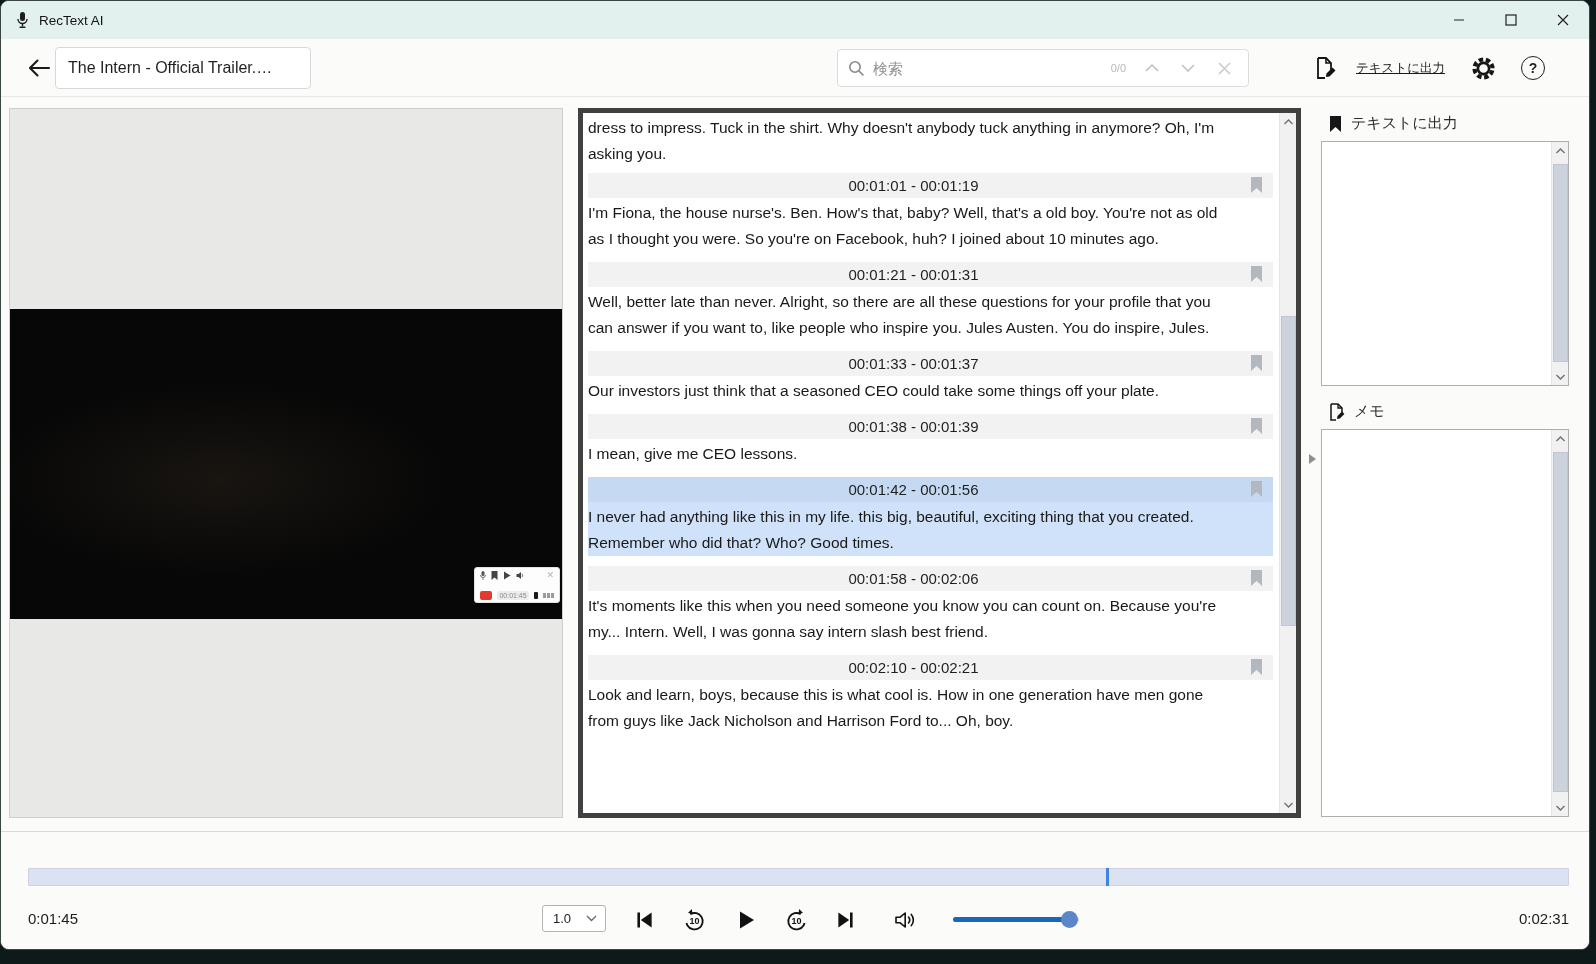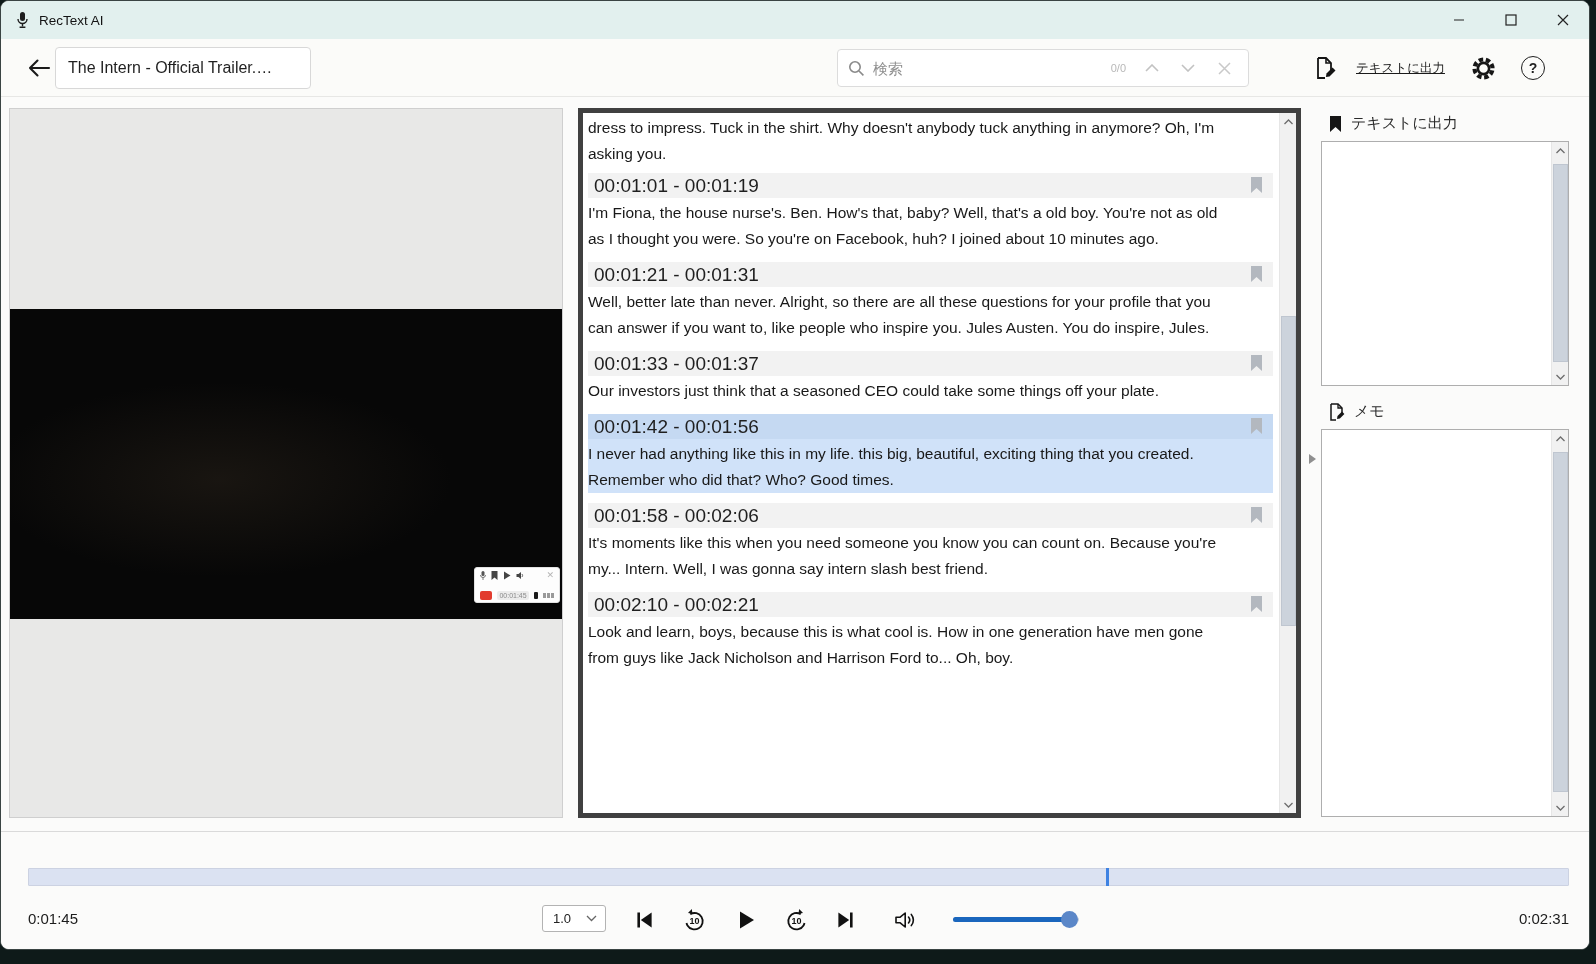--- a/index.html
+++ b/index.html
@@ -82,22 +82,22 @@
   
   .transcript-panel {
     position:absolute; left:577px; top:107px; width:723px; height:710px;
     background:#fff; border:5px solid #404040; overflow:hidden;
   }
   .transcript-list { position:absolute; left:0; top:0; right:17px; bottom:0; padding:0 46px 0 5px; overflow:hidden; }
   .segment { margin-bottom:10px; position:relative; }
   .segment.partial { margin-bottom:6px; }
   .seg-header {
     height:25px; background:#f2f2f2; display:flex; align-items:center;
-    padding-left:6px; font-size:19px; color:#1f1f1f; position:relative;
-    margin-right:-40px; padding-right:40px;
+    padding-left:6px; font-size:15px; color:#1f1f1f; position:relative;
+    margin-right:-40px; padding-right:40px;justify-content:center;
   }
   .seg-bm { position:absolute; right:10px; top:4px; }
   .seg-text { font-size:15.5px; line-height:26px; color:#191919; padding-top:2px; }
   .segment.partial .seg-text { padding-top:2px; }
   .segment.active .seg-header { background:#c5d9f2; }
   .segment.active { background:#d0e2f9; margin-right:-40px; padding-right:40px; }
   
   .vscroll { position:absolute; top:0; bottom:0; right:0; width:17px; background:#f1f1f1; border-left:1px solid #e6e6e6; }
   .vscroll .arr { position:absolute; left:0; width:17px; height:17px; display:flex; align-items:center; justify-content:center; }
   .vscroll .arr.up { top:0; } .vscroll .arr.down { bottom:0; }
@@ -326,20 +326,31 @@
       <span>00:01:33 - 00:01:37</span>
       <span class="seg-bm">
         <svg width="13" height="16" viewBox="0 0 13 16">
                 <path d="M1 0h11v16L6.5 11 1 16z" fill="#b3b8bf"></path>
               </svg>
       </span>
     </div>
     <div class="seg-text">Our investors just think that a seasoned CEO could take some things off your plate.</div>
   </div>
 
+  <div class="segment">
+    <div class="seg-header">
+      <span>00:01:38 - 00:01:39</span>
+      <span class="seg-bm">
+        <svg width="13" height="16" viewBox="0 0 13 16">
+                <path d="M1 0h11v16L6.5 11 1 16z" fill="#b3b8bf"></path>
+              </svg>
+      </span>
+    </div>
+    <div class="seg-text">I mean, give me CEO lessons.</div>
+  </div>
 
   <div class="segment active">
     <div class="seg-header">
       <span>00:01:42 - 00:01:56</span>
       <span class="seg-bm">
         <svg width="13" height="16" viewBox="0 0 13 16">
                 <path d="M1 0h11v16L6.5 11 1 16z" fill="#b3b8bf"></path>
               </svg>
       </span>
     </div>

